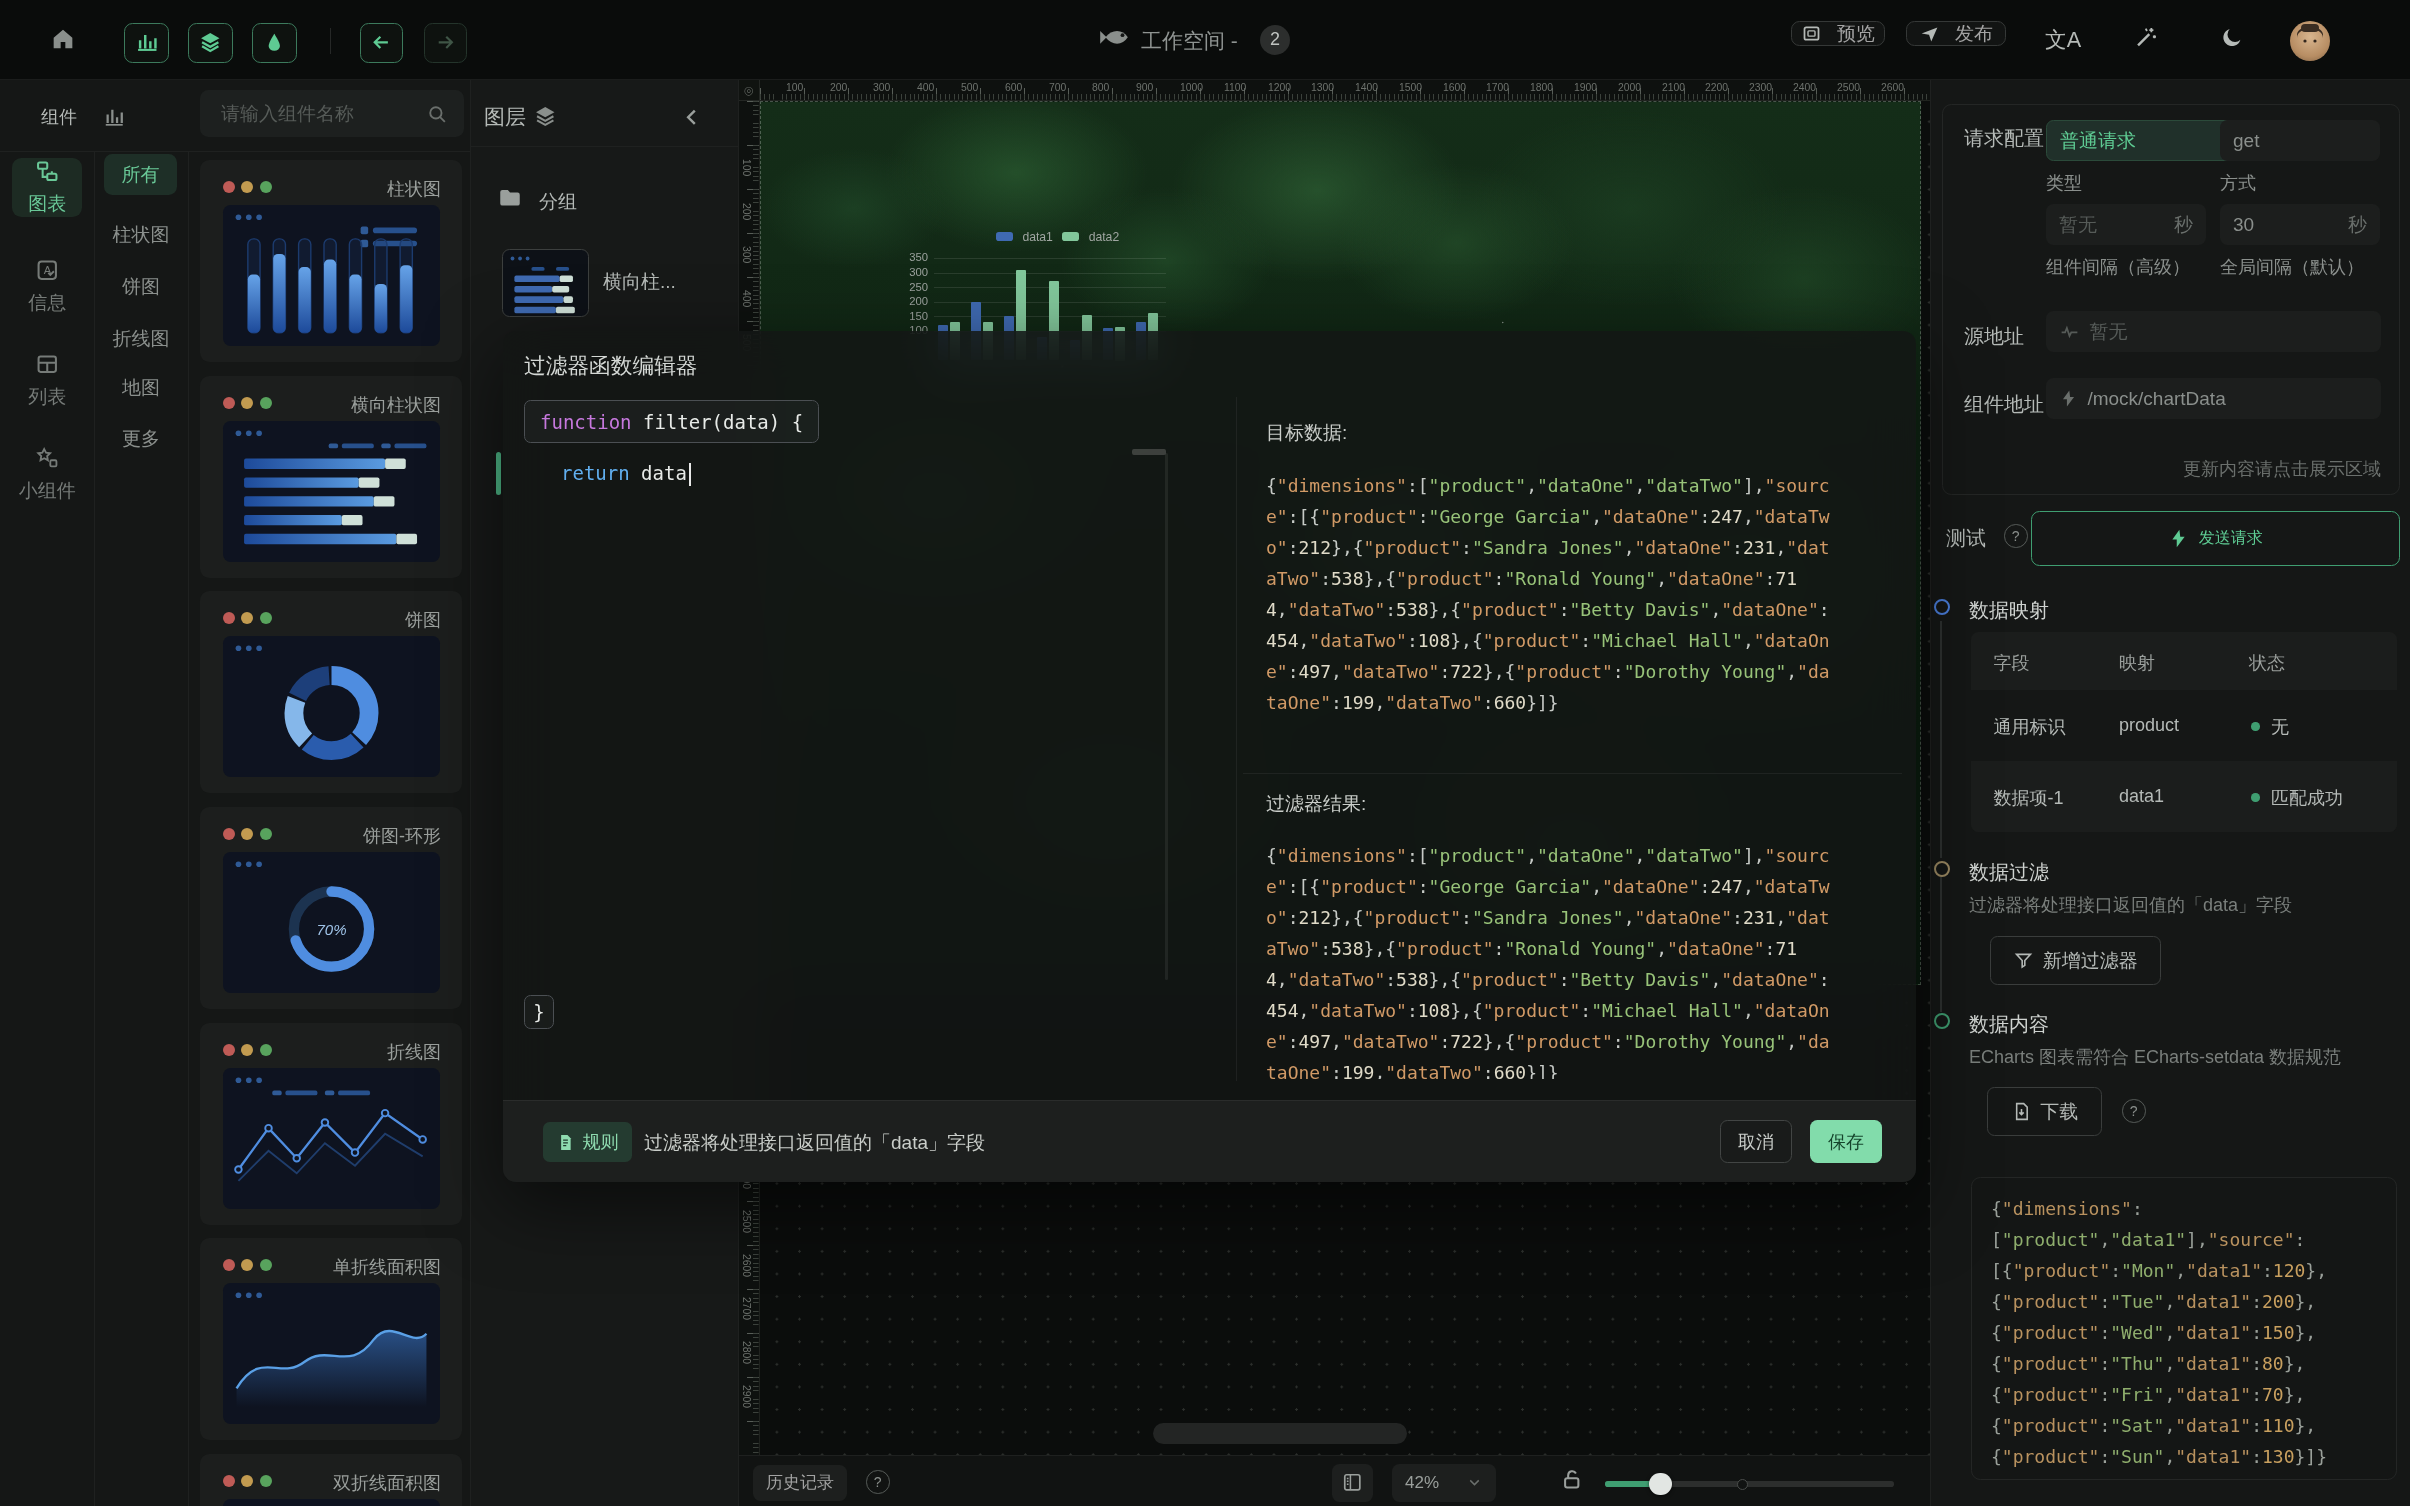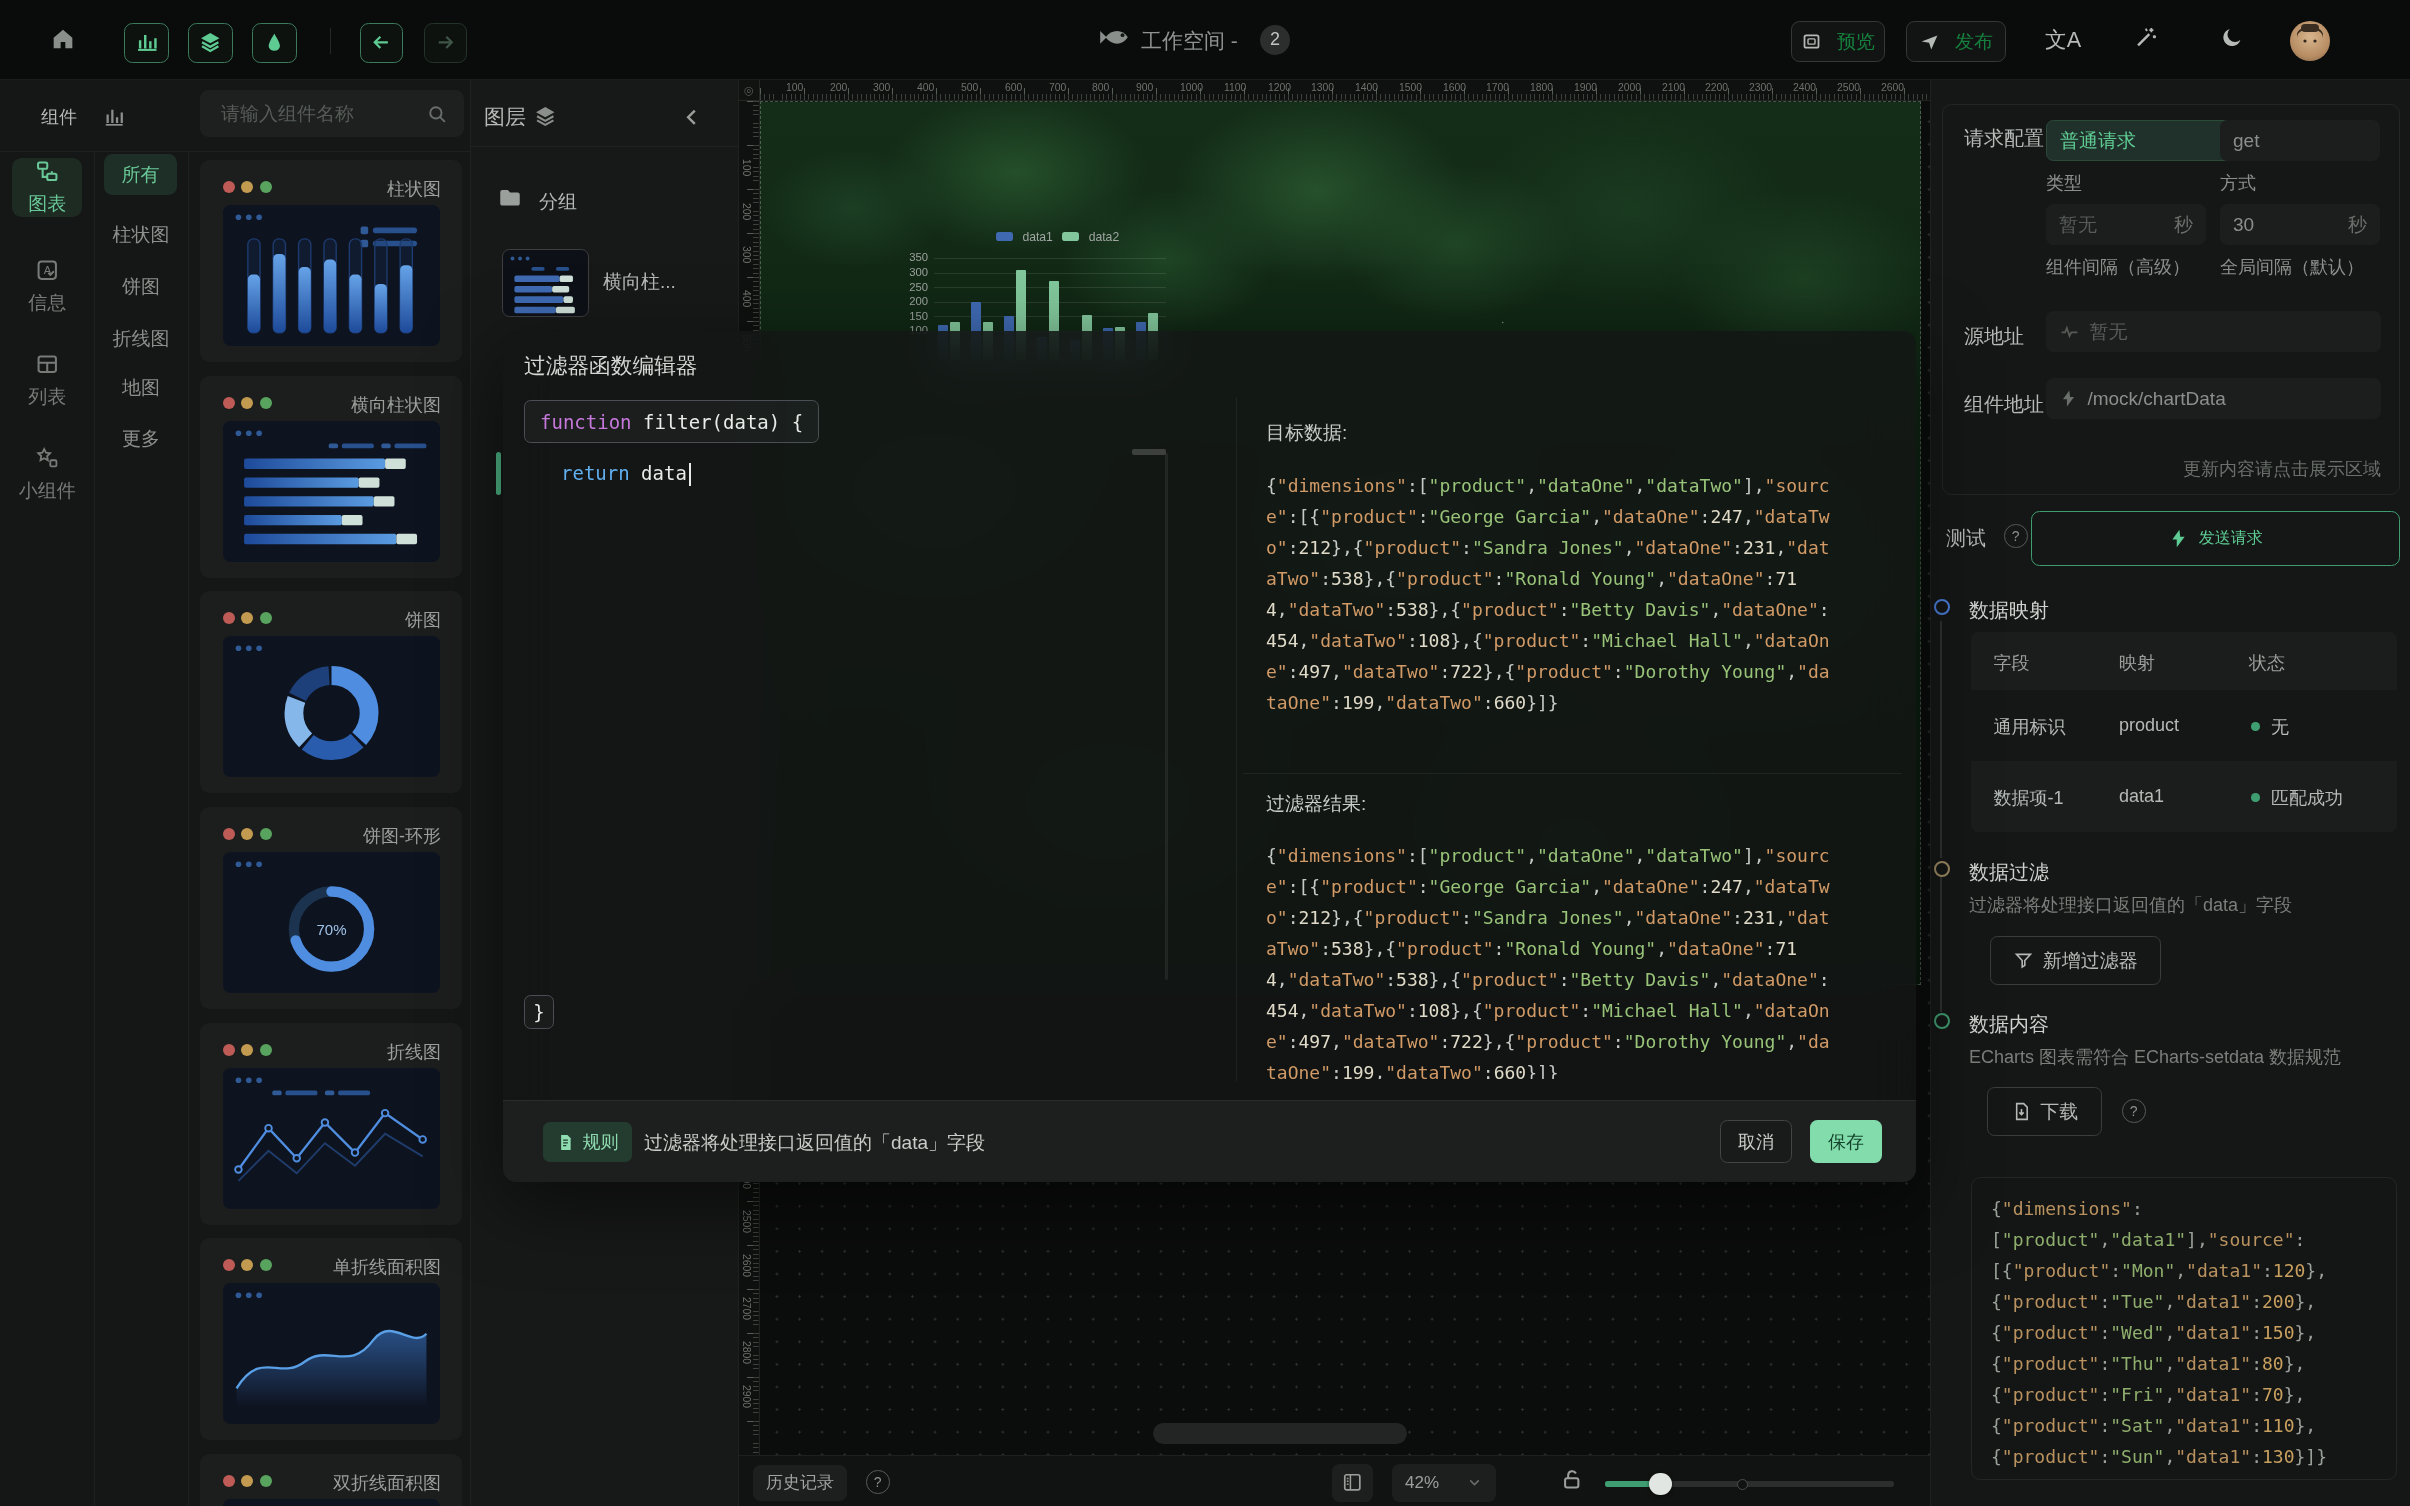--- a/index.html
+++ b/index.html
@@ -10,43 +10,43 @@
   .mono{font-family:"DejaVu Sans Mono","Liberation Mono",monospace;}
   svg{display:block;}
   input{outline:none;border:none;background:transparent;color:#8a8f8c;font-family:inherit;}
   input::placeholder{color:#565b58;}
 
   
   #topbar{left:0;top:0;width:2411px;height:80px;background:#0a0c0b;border-bottom:0.9px solid #1b1d1c;}
   .tb-btn{position:absolute;top:22.6px;width:45px;height:40px;border:0.9px solid #3c7a5c;border-radius:8.5px;
     display:flex;align-items:center;justify-content:center;background:rgba(26,34,29,0.25);}
   .tb-btn.dim{border-color:#24342b;}
-  .tb-pill-btn{position:absolute;top:21px;height:41px;border:0.9px solid #35383 7;border:0.9px solid #353837;border-radius:8.5px;
-    background:#121413;display:flex;align-items:center;justify-content:center;gap:15px;color:#15803d;font-size:19px;}
+  .tb-pill-btn{position:absolute;top:21px;height:25px;border:0.9px solid #35383 7;border:0.9px solid #353837;border-radius:8.5px;
+    background:#121413;display:flex;align-items:center;justify-content:center;gap:15px;color:#a3a3a3;font-size:19px;}
   #tb-badge{position:absolute;left:1260px;top:24.5px;min-width:30px;height:30px;border-radius:15px;background:#2c2e2d;
     color:#c0c4c1;font-size:18px;display:flex;align-items:center;justify-content:center;padding:0 7.5px;}
   #tb-title{position:absolute;left:1141px;top:27px;font-size:21px;color:#8f9492;}
 
   
   #left-panel{left:0;top:80px;width:471px;height:1427px;background:#151716;border-right:0.9px solid #1f2120;overflow:hidden;}
   #lp-title{position:absolute;left:41px;top:24.5px;font-size:18px;color:#b5bab7;}
   #lp-search{position:absolute;left:200px;top:10.4px;width:264px;height:47px;background:#1d201f;border-radius:8.5px;}
   #lp-search input{position:absolute;left:21px;top:0;width:202px;height:47px;font-size:19px;}
   #lp-div-h{position:absolute;left:0;top:71px;width:471px;height:0.9px;background:#1f2120;}
   .lp-vdiv{position:absolute;top:72px;width:0.9px;height:1355px;background:#1f2120;}
   .rail-tab{position:absolute;left:12.2px;width:70px;height:59px;border-radius:9.4px;color:#767b78;
     display:flex;flex-direction:column;align-items:center;justify-content:center;gap:7.5px;font-size:19px;}
   .rail-tab.active{background:#1d2b23;color:#69c897;}
   .cat-item{position:absolute;left:94px;width:94px;text-align:center;font-size:19px;color:#8a8f8c;}
   #cat-active{position:absolute;left:104px;top:74px;width:73px;height:41px;background:#1e2f27;border-radius:8.5px;
     color:#69c897;font-size:19px;display:flex;align-items:center;justify-content:center;}
   .card{position:absolute;left:200px;width:262px;height:202px;background:#1c1e1d;border-radius:9.4px;}
   .card .t-dot{position:absolute;top:21px;width:12.2px;height:12.2px;border-radius:50%;}
   .card .card-title{position:absolute;right:21px;top:17px;font-size:18px;color:#9a9f9c;}
-  .card .thumb{position:absolute;left:22.6px;top:45px;width:217px;height:141px;background:#0e1320;border-radius:7.5px;overflow:hidden;}
+  .card .thumb{position:absolute;left:22.6px;top:45px;width:217px;height:141px;background:#0e1320;border-radius:7.5px;overflow:hidden;font-style:italic;}
 
   
   #layer-panel{left:471px;top:80px;width:268px;height:1427px;background:#171918;border-right:0.9px solid #1f2120;overflow:hidden;}
   #layer-title{position:absolute;left:13px;top:22.6px;font-size:21px;color:#b5bab7;}
   #layer-div{position:absolute;left:0;top:66px;width:268px;height:0.9px;background:#1f2120;}
   #group-label{position:absolute;left:68px;top:109px;font-size:19px;color:#b5bab7;}
   #layer-thumb{position:absolute;left:31px;top:169px;width:87px;height:68px;background:#0d1117;border:0.9px solid #3c3f3e;border-radius:7.5px;overflow:hidden;}
   #layer-item-label{position:absolute;left:132px;top:189px;font-size:19px;color:#b5bab7;}
   #layer-sel-indicator{position:absolute;left:25.4px;top:372px;width:4.7px;height:43px;border-radius:2.8px;background:#4eb887;}
 

